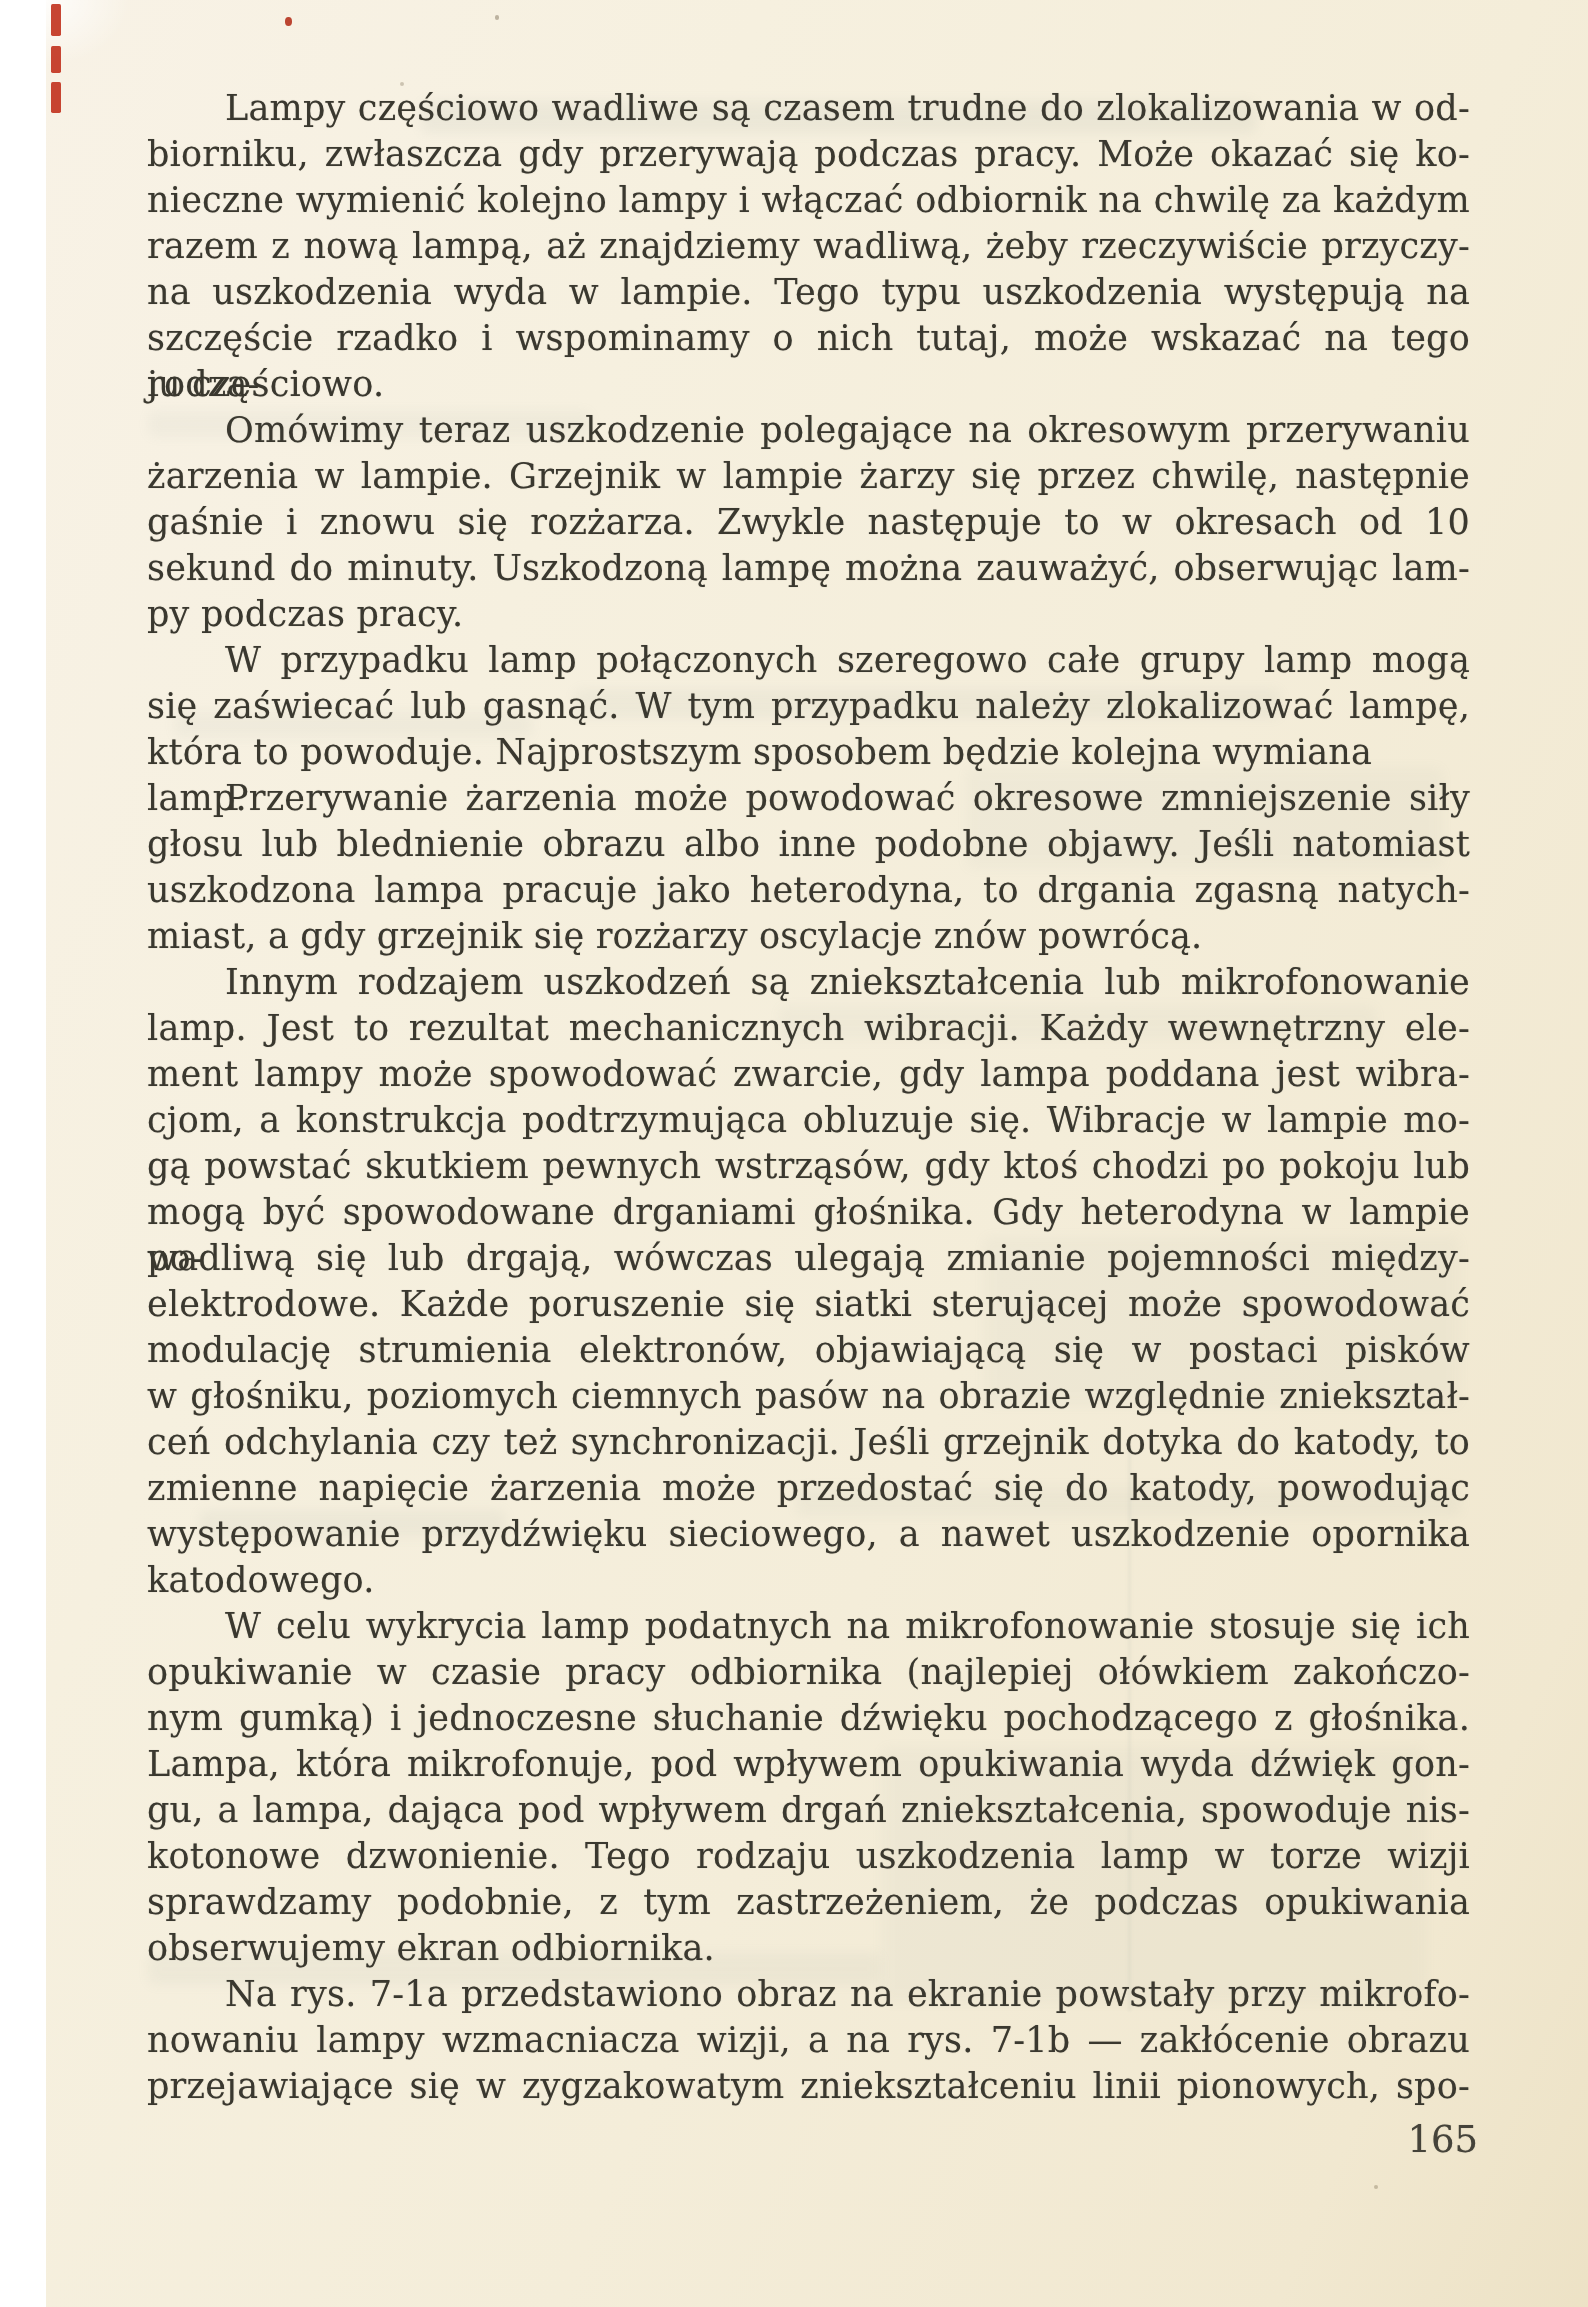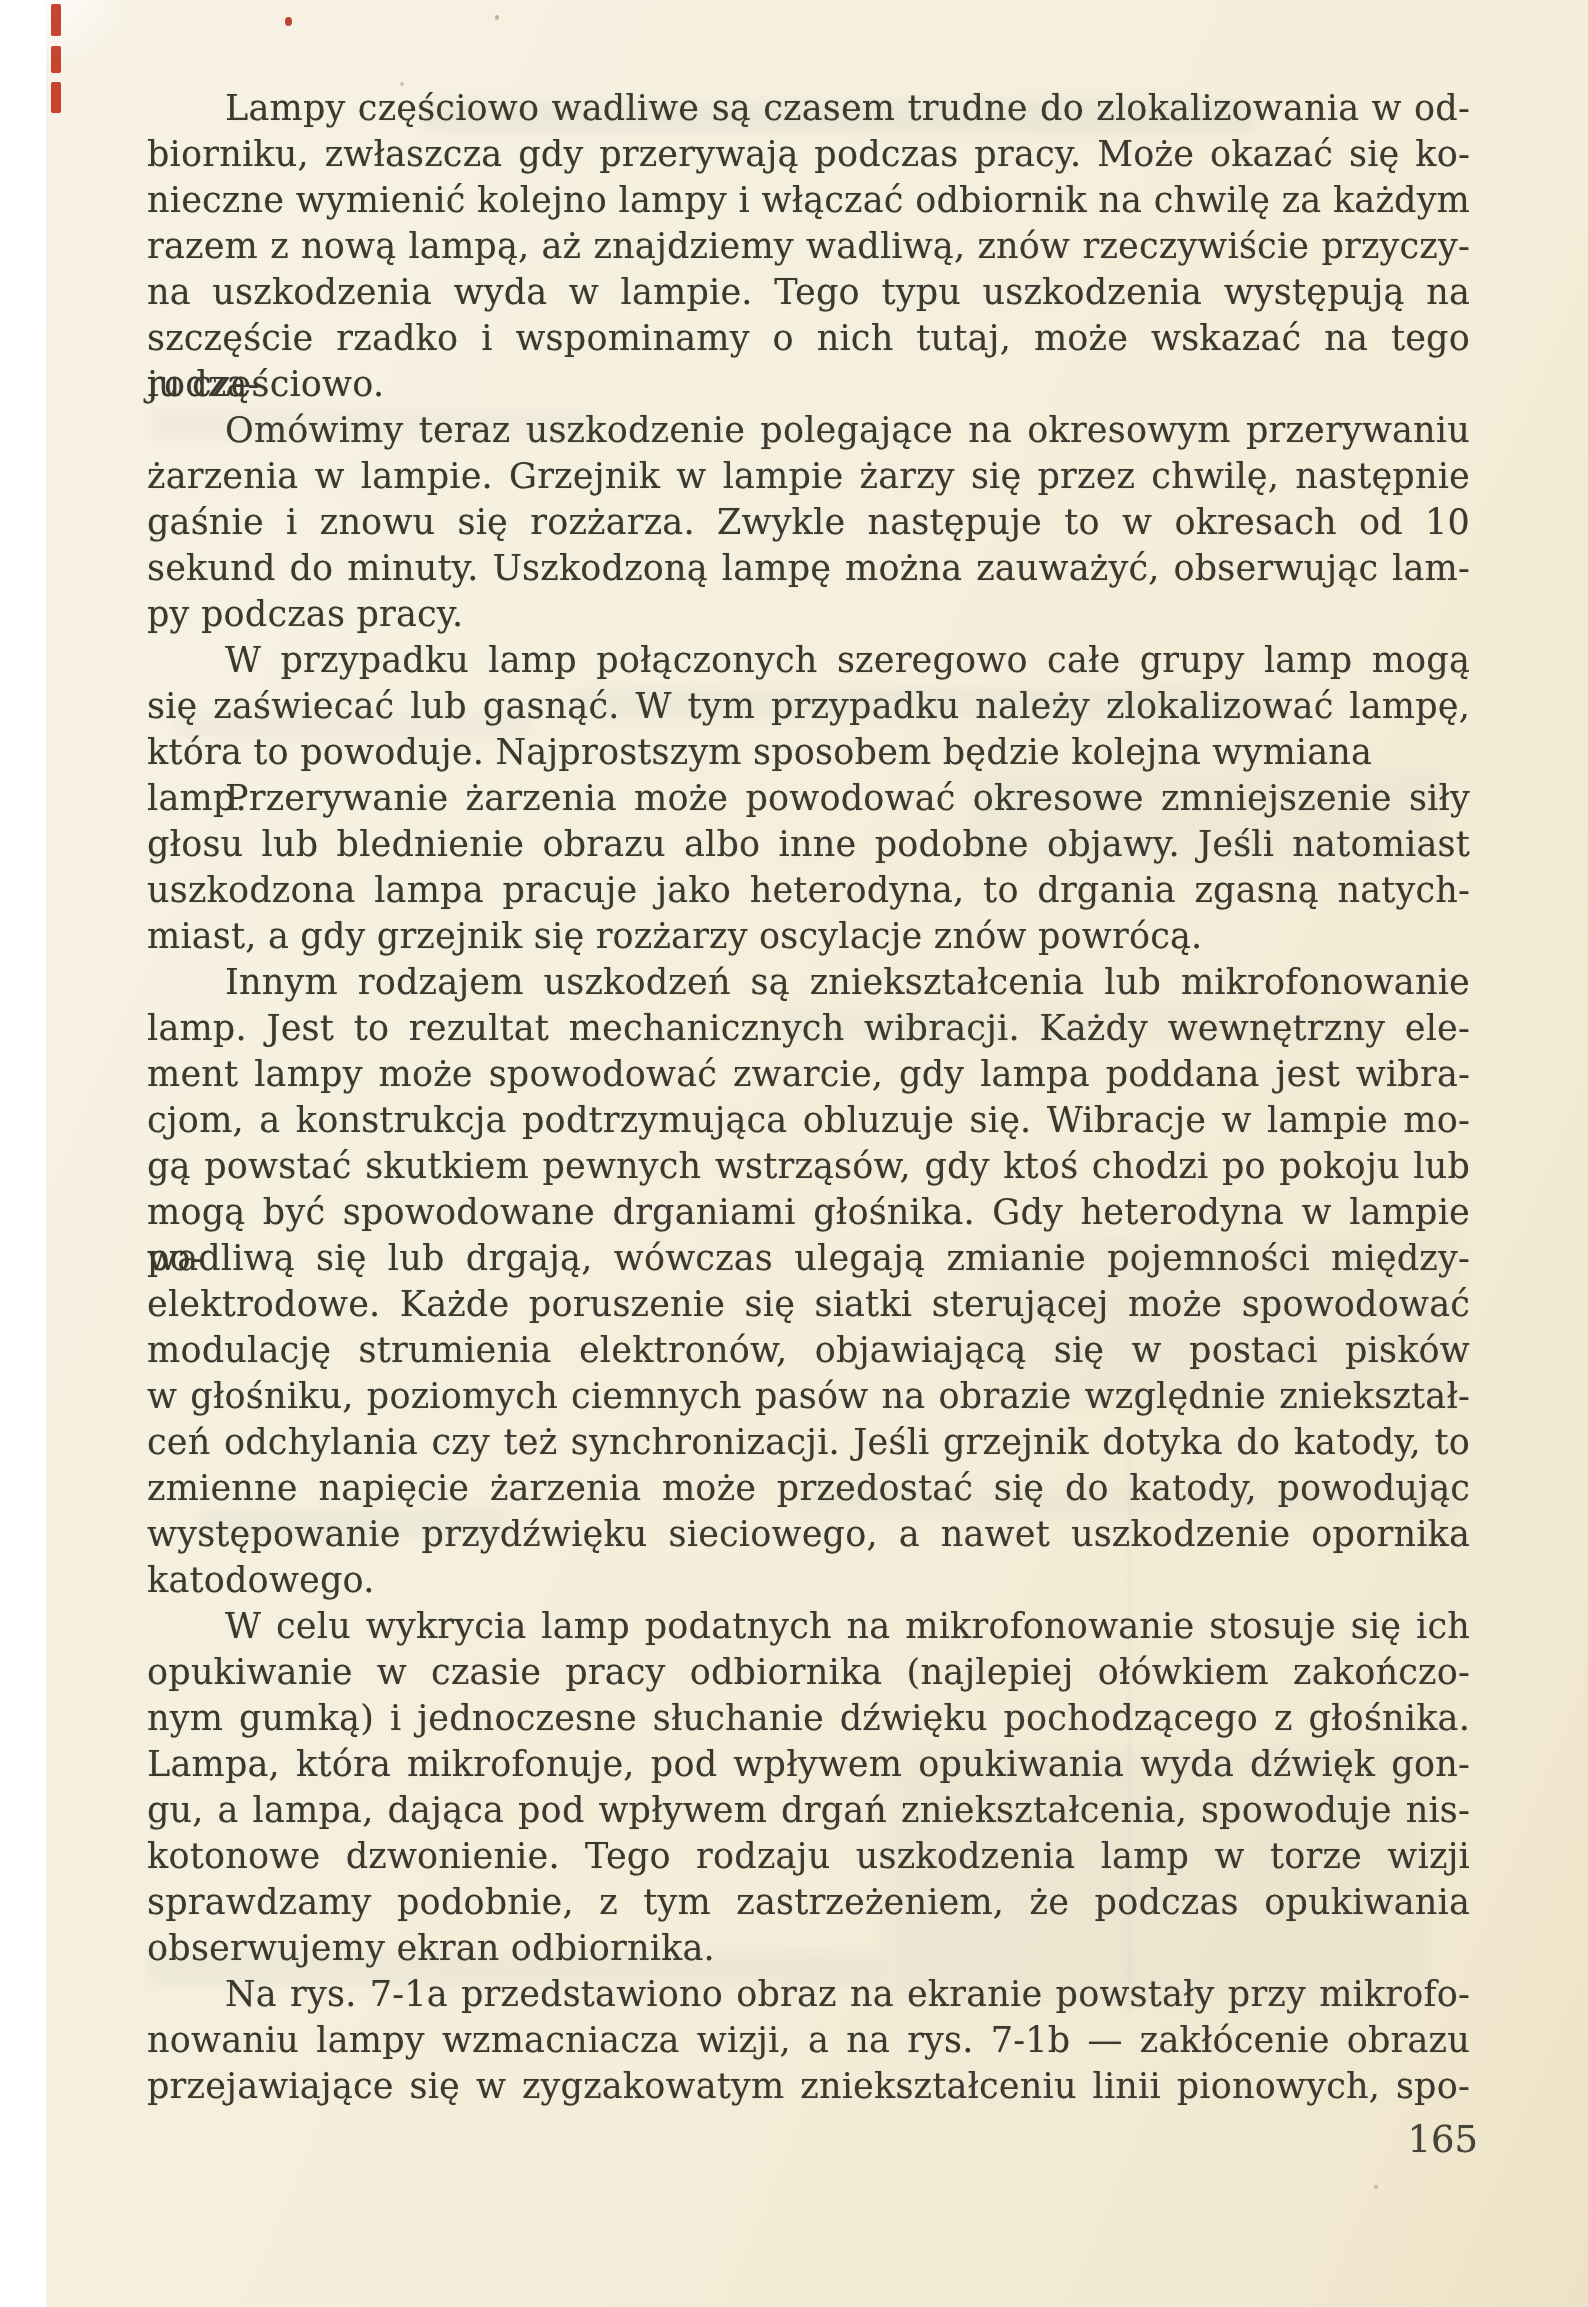--- a/index.html
+++ b/index.html
@@ -92,21 +92,21 @@
 
   <div class="speck red" style="left:239px;top:17px;"></div>
   <div class="speck dust" style="left:449px;top:15.3px;"></div>
   <div class="speck dust" style="left:354px;top:82px;opacity:.4;"></div>
   <div class="speck dust" style="left:1328px;top:2185px;opacity:.45;"></div>
 
   <div class="text-block">
       <div class="line just indent">Lampy częściowo wadliwe są czasem trudne do zlokalizowania w od-</div>
       <div class="line just">biorniku, zwłaszcza gdy przerywają podczas pracy. Może okazać się ko-</div>
       <div class="line just">nieczne wymienić kolejno lampy i włączać odbiornik na chwilę za każdym</div>
-      <div class="line just">razem z nową lampą, aż znajdziemy wadliwą, znów rzeczywiście przyczy-</div>
+      <div class="line just">razem z nową lampą, aż znajdziemy wadliwą, żeby rzeczywiście przyczy-</div>
       <div class="line just">na uszkodzenia wyda w lampie. Tego typu uszkodzenia występują na</div>
       <div class="line just">szczęście rzadko i wspominamy o nich tutaj, może wskazać na tego rodza-</div>
       <div class="line flush">ju częściowo.</div>
       <div class="line just indent">Omówimy teraz uszkodzenie polegające na okresowym przerywaniu</div>
       <div class="line just">żarzenia w lampie. Grzejnik w lampie żarzy się przez chwilę, następnie</div>
       <div class="line just">gaśnie i znowu się rozżarza. Zwykle następuje to w okresach od 10</div>
       <div class="line just">sekund do minuty. Uszkodzoną lampę można zauważyć, obserwując lam-</div>
       <div class="line flush">py podczas pracy.</div>
       <div class="line just indent">W przypadku lamp połączonych szeregowo całe grupy lamp mogą</div>
       <div class="line just">się zaświecać lub gasnąć. W tym przypadku należy zlokalizować lampę,</div>

